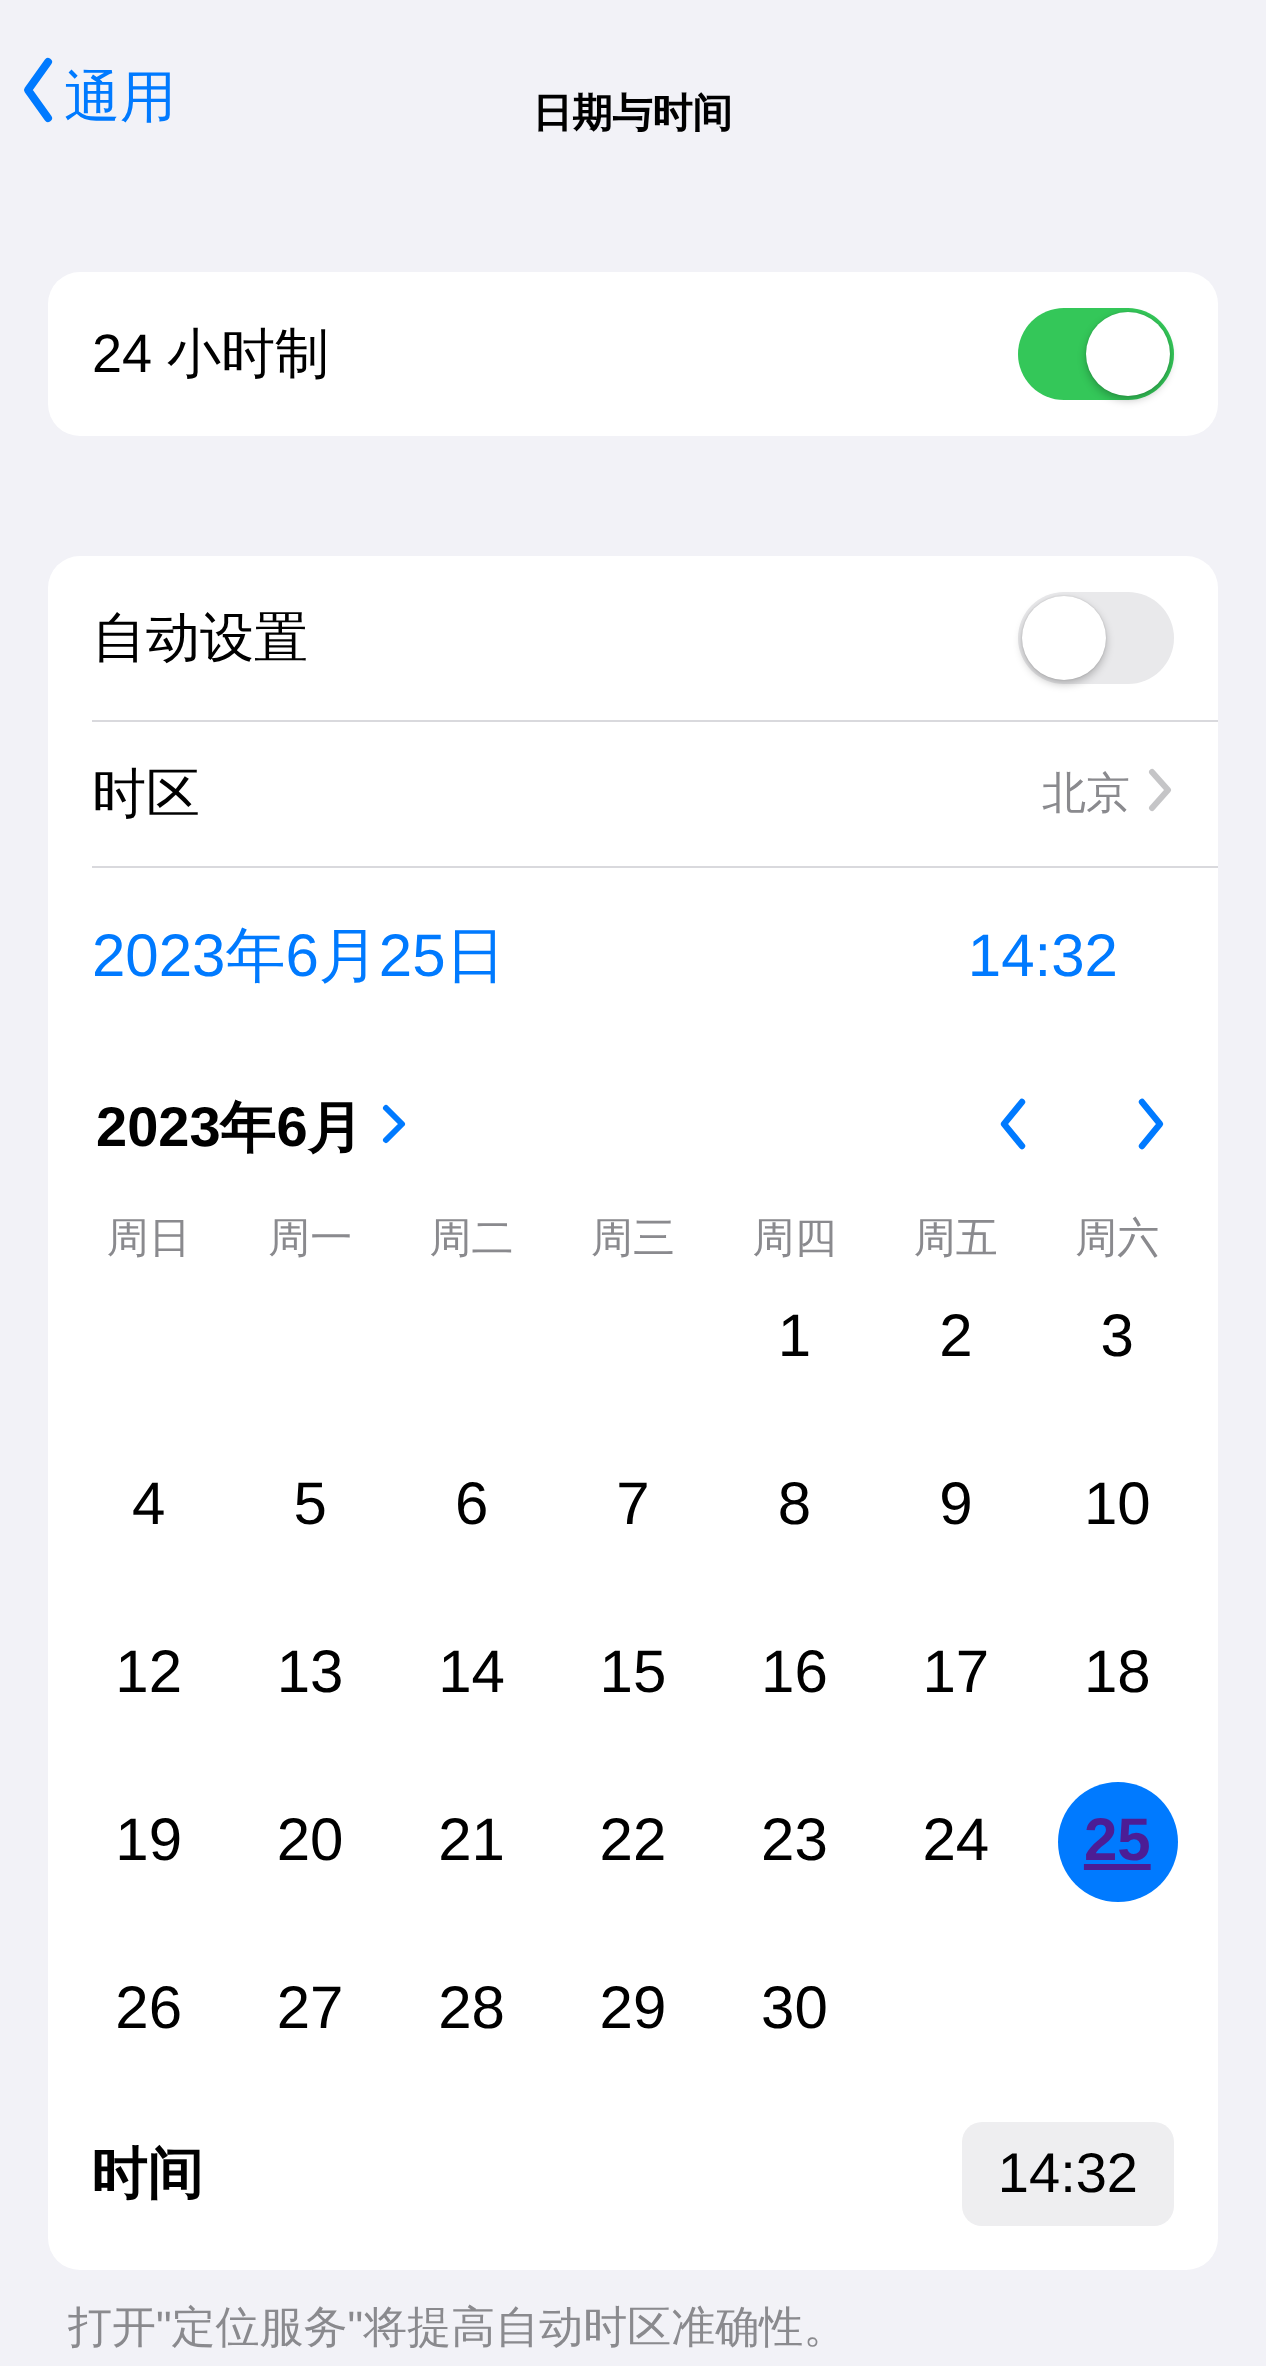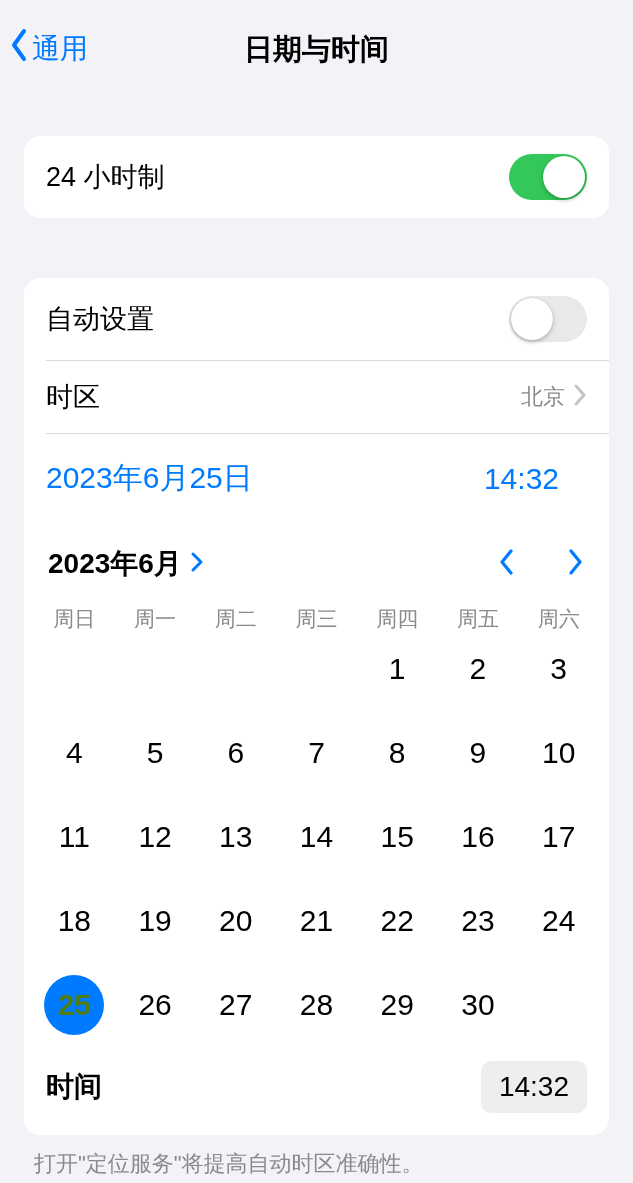--- a/index.html
+++ b/index.html
@@ -25,21 +25,21 @@
       align-items: center;
       color: #007aff;
       font-size: 28px;
       gap: 2px;
     }
     .back svg { width: 22px; height: 36px; }
     .title {
       position: absolute;
       left: 0; right: 0;
       text-align: center;
-      font-size: 29px;
+      font-size: 20px;
       font-weight: 600;
       pointer-events: none;
     }
 
     
     .group {
       margin: 0 24px;
       background: #fff;
       border-radius: 16px;
       overflow: hidden;
@@ -141,21 +141,21 @@
       position: relative;
     }
     .day.selected::before {
       content: "";
       position: absolute;
       width: 60px; height: 60px;
       border-radius: 50%;
       background: #007aff;
       z-index: 0;
     }
-    .day.selected span { position: relative; z-index: 1; color: #4d7c0f; font-weight: 600; }
+    .day.selected span { position: relative; z-index: 1; color: #4c1d95; font-weight: 600; text-decoration: underline; }
 
     
     .time-row {
       display: flex;
       align-items: center;
       justify-content: space-between;
       padding: 18px 22px 22px;
       font-size: 28px;
     }
     .time-row .tlabel { font-weight: 600; }
@@ -286,23 +286,20 @@
       <div class="day">
         <span>8</span>
       </div>
       <div class="day">
         <span>9</span>
       </div>
       <div class="day">
         <span>10</span>
       </div>
       <div class="day">
-        <span>11</span>
-      </div>
-      <div class="day">
         <span>12</span>
       </div>
       <div class="day">
         <span>13</span>
       </div>
       <div class="day">
         <span>14</span>
       </div>
       <div class="day">
         <span>15</span>

